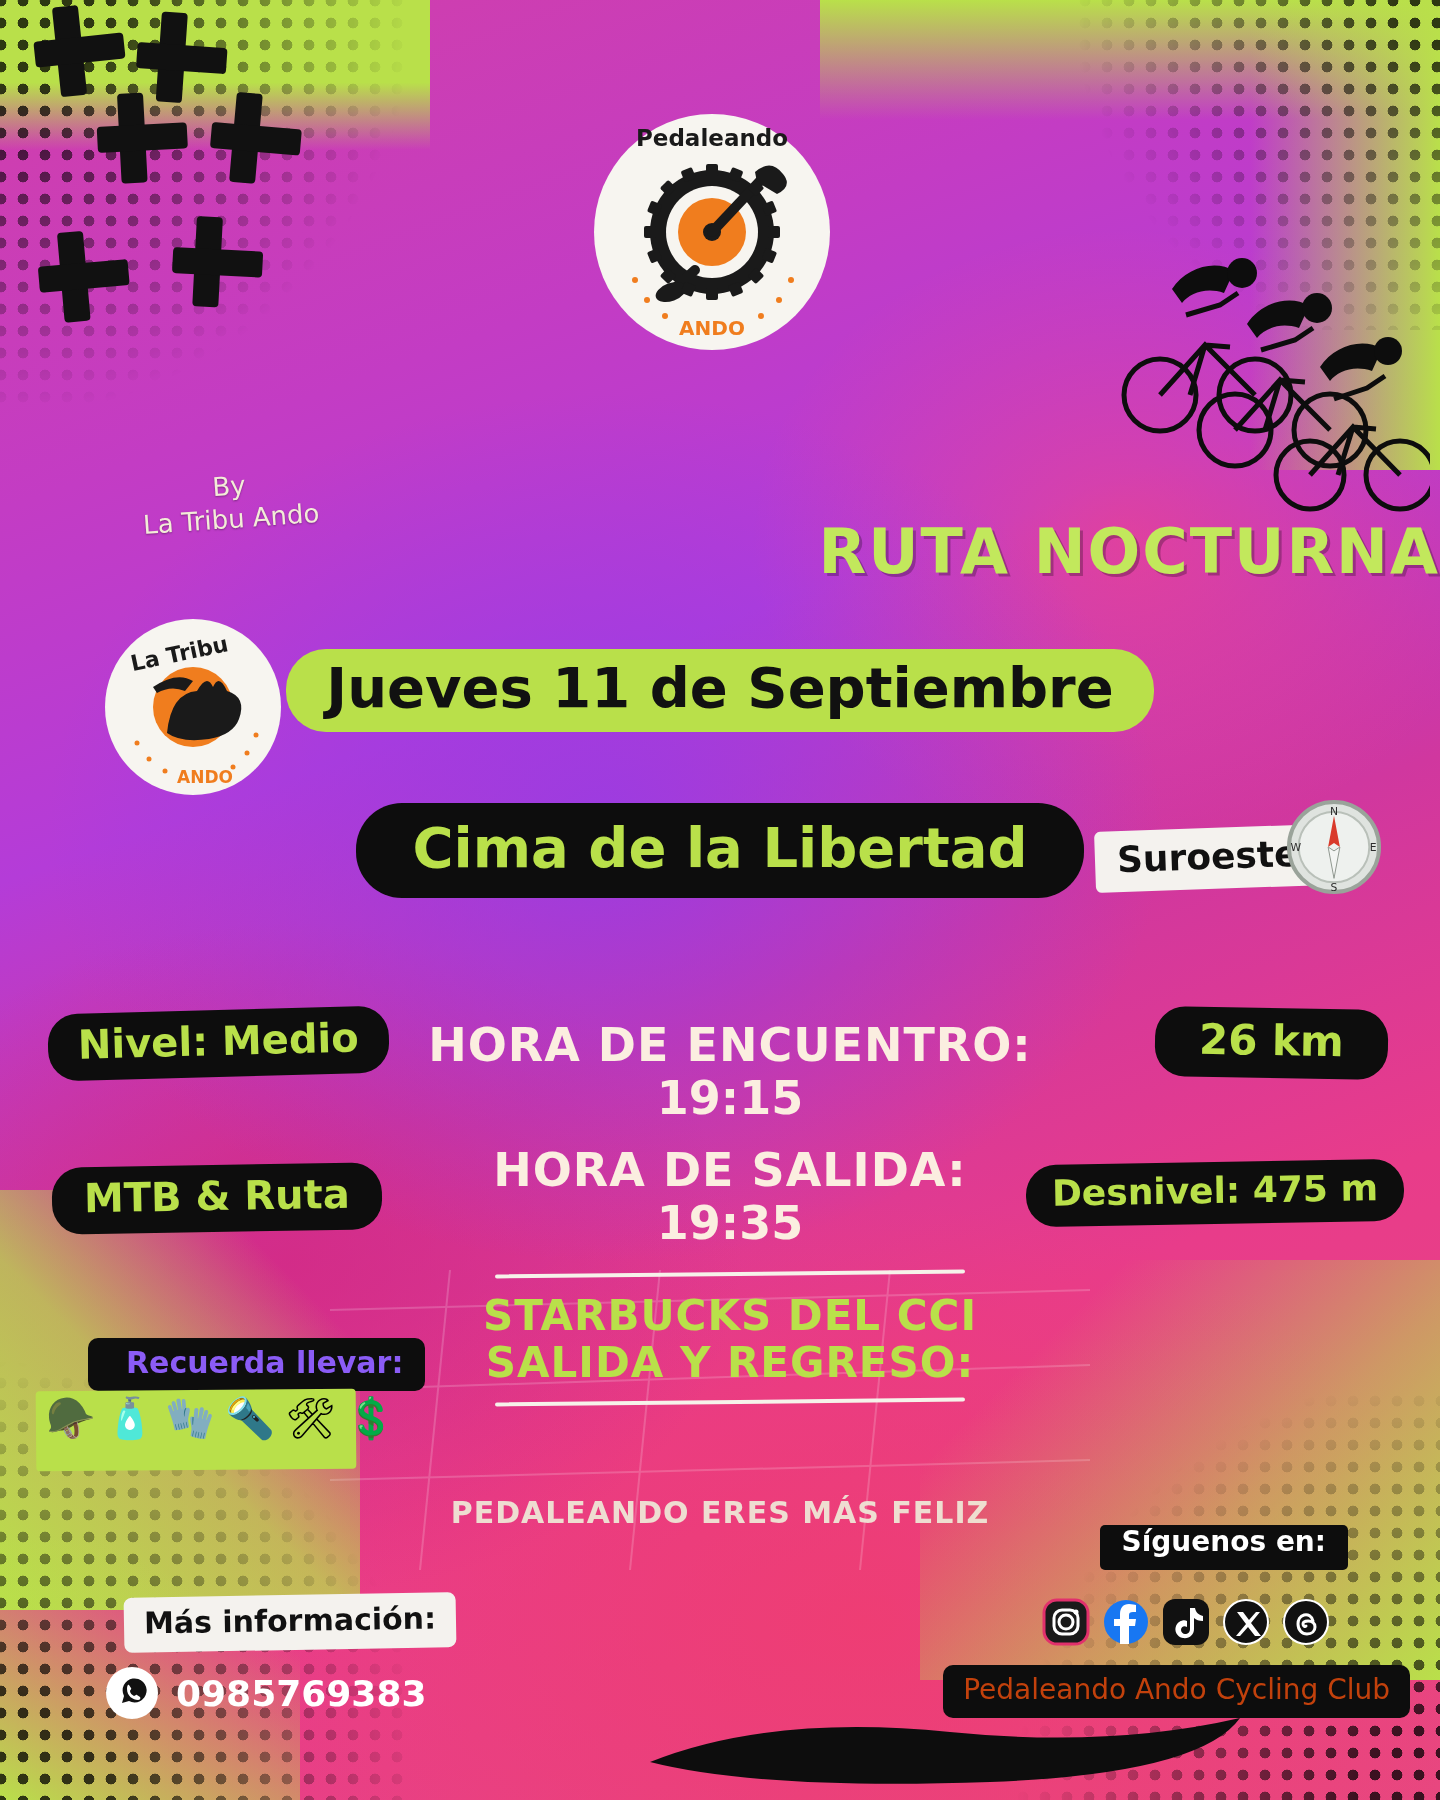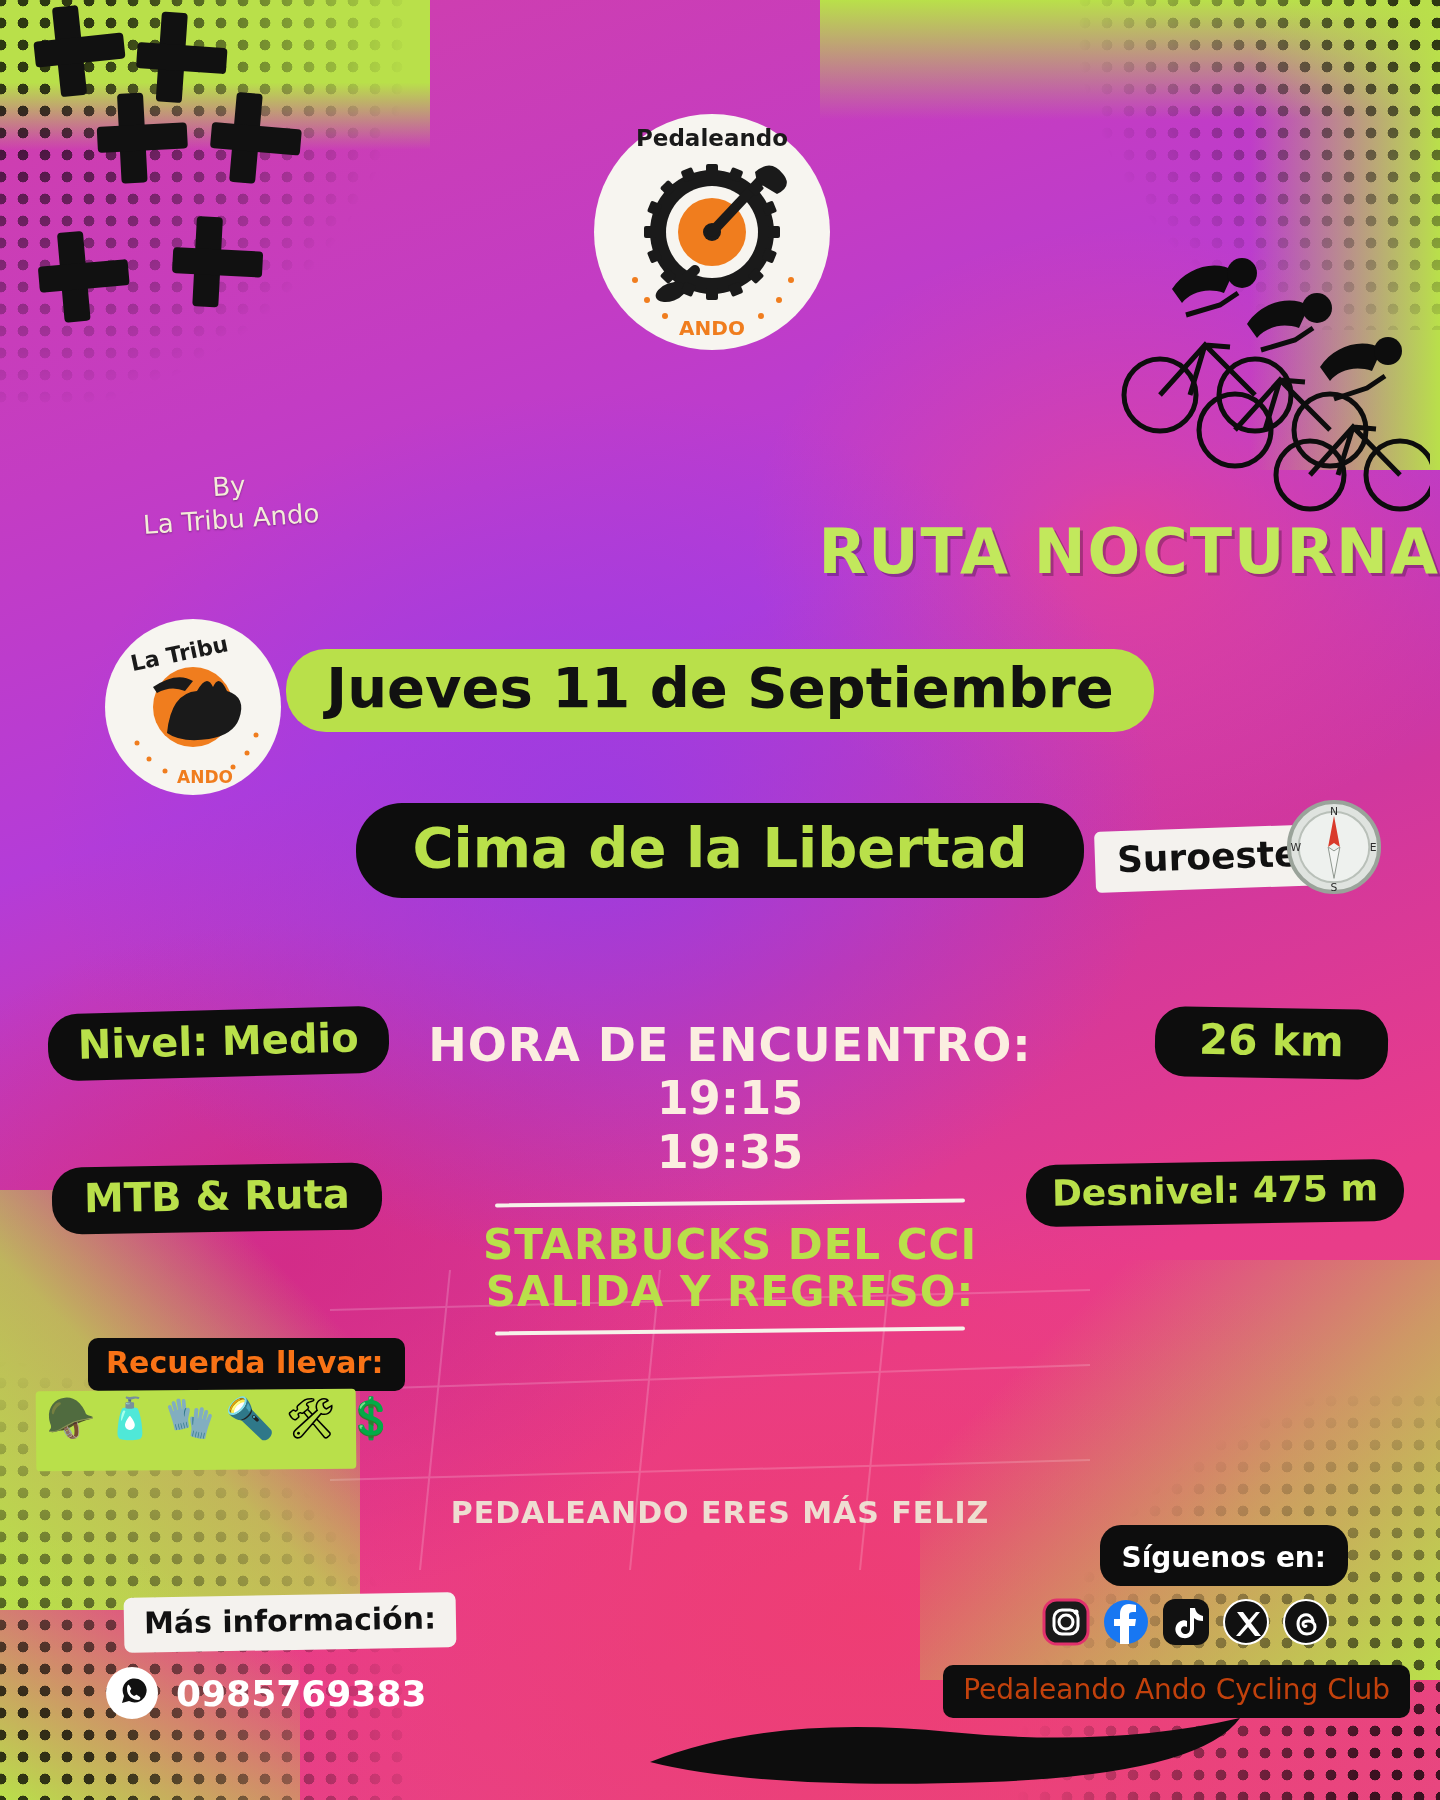--- a/index.html
+++ b/index.html
@@ -135,35 +135,35 @@
   .salida{
     color:#b9e04a;font-size:42px;line-height:1.12;letter-spacing:1px;
   }
   .slogan{
     position:absolute;left:0;right:0;top:1495px;text-align:center;
     color:#efe6d6;font-family:"DejaVu Sans", sans-serif;font-weight:bold;
     font-size:30px;letter-spacing:1px;opacity:.95;
   }
 
   .recuerda{position:absolute;left:88px;top:1338px;}
-  .recuerda .pill-dark{color:#f97316;font-size:30px;padding:7px 22px 11px 18px;border-radius:10px;}
+  .recuerda .pill-dark{color:#8b5cf6;font-size:30px;padding:7px 22px 11px 38px;border-radius:10px;}
   .gear-strip{
     position:absolute;left:36px;top:1390px;width:320px;height:80px;background:#b9e04a;
     border-radius:4px;transform:rotate(-0.5deg);
   }
   .gear-icons{position:absolute;left:46px;top:1398px;display:flex;gap:10px;align-items:center;}
   .gear-icons span{font-size:40px;line-height:1;}
 
   .masinfo{position:absolute;left:124px;top:1595px;}
   .masinfo .pill-white{font-size:30px;padding:8px 20px 12px 20px;border-radius:8px;transform:rotate(-1deg);}
   .phone-row{position:absolute;left:104px;top:1665px;display:flex;align-items:center;gap:16px;}
   .phone-row .num{color:#fff;font-family:"DejaVu Sans", sans-serif;font-weight:bold;font-size:36px;}
 
   .siguenos{position:absolute;right:92px;top:1525px;}
-  .siguenos .pill-dark{color:#fff;font-size:28px;padding:16px 22px 12px 22px;border-radius:21px;margin-left:7px;}
+  .siguenos .pill-dark{color:#fff;font-size:28px;padding:0 22px 12px 22px;border-radius:5px;margin-left:7px;}
   .social-row{position:absolute;right:110px;top:1598px;display:flex;gap:12px;align-items:center;}
   .club{position:absolute;right:30px;top:1665px;}
   .club .pill-dark{color:#c2410c;font-size:28px;font-weight:normal;padding:8px 20px 12px 20px;border-radius:10px;}
 
   .brushbottom{
     position:absolute;left:640px;bottom:6px;width:610px;height:110px;
   }
   .faint-lines{position:absolute;left:330px;top:1270px;width:760px;height:300px;opacity:.18;}
 </style>
 </head>
@@ -362,20 +362,21 @@
   <div class="km">
     <span class="pill-dark">26 km</span>
   </div>
   <div class="desnivel">
     <span class="pill-dark">Desnivel: 475 m</span>
   </div>
 
   <div class="center-block">
     <div class="meet-label">HORA DE ENCUENTRO:</div>
     <div class="meet-time">19:15</div>
+    <div class="start-label">HORA DE SALIDA:</div>
     <div class="start-time">19:35</div>
     <div class="divider"></div>
     <div class="salida">STARBUCKS DEL CCI</div>
     <div class="salida">SALIDA Y REGRESO:</div>
     <div class="divider second"></div>
   </div>
 
   <div class="slogan">PEDALEANDO ERES MÁS FELIZ</div>
 
   <div class="recuerda">

